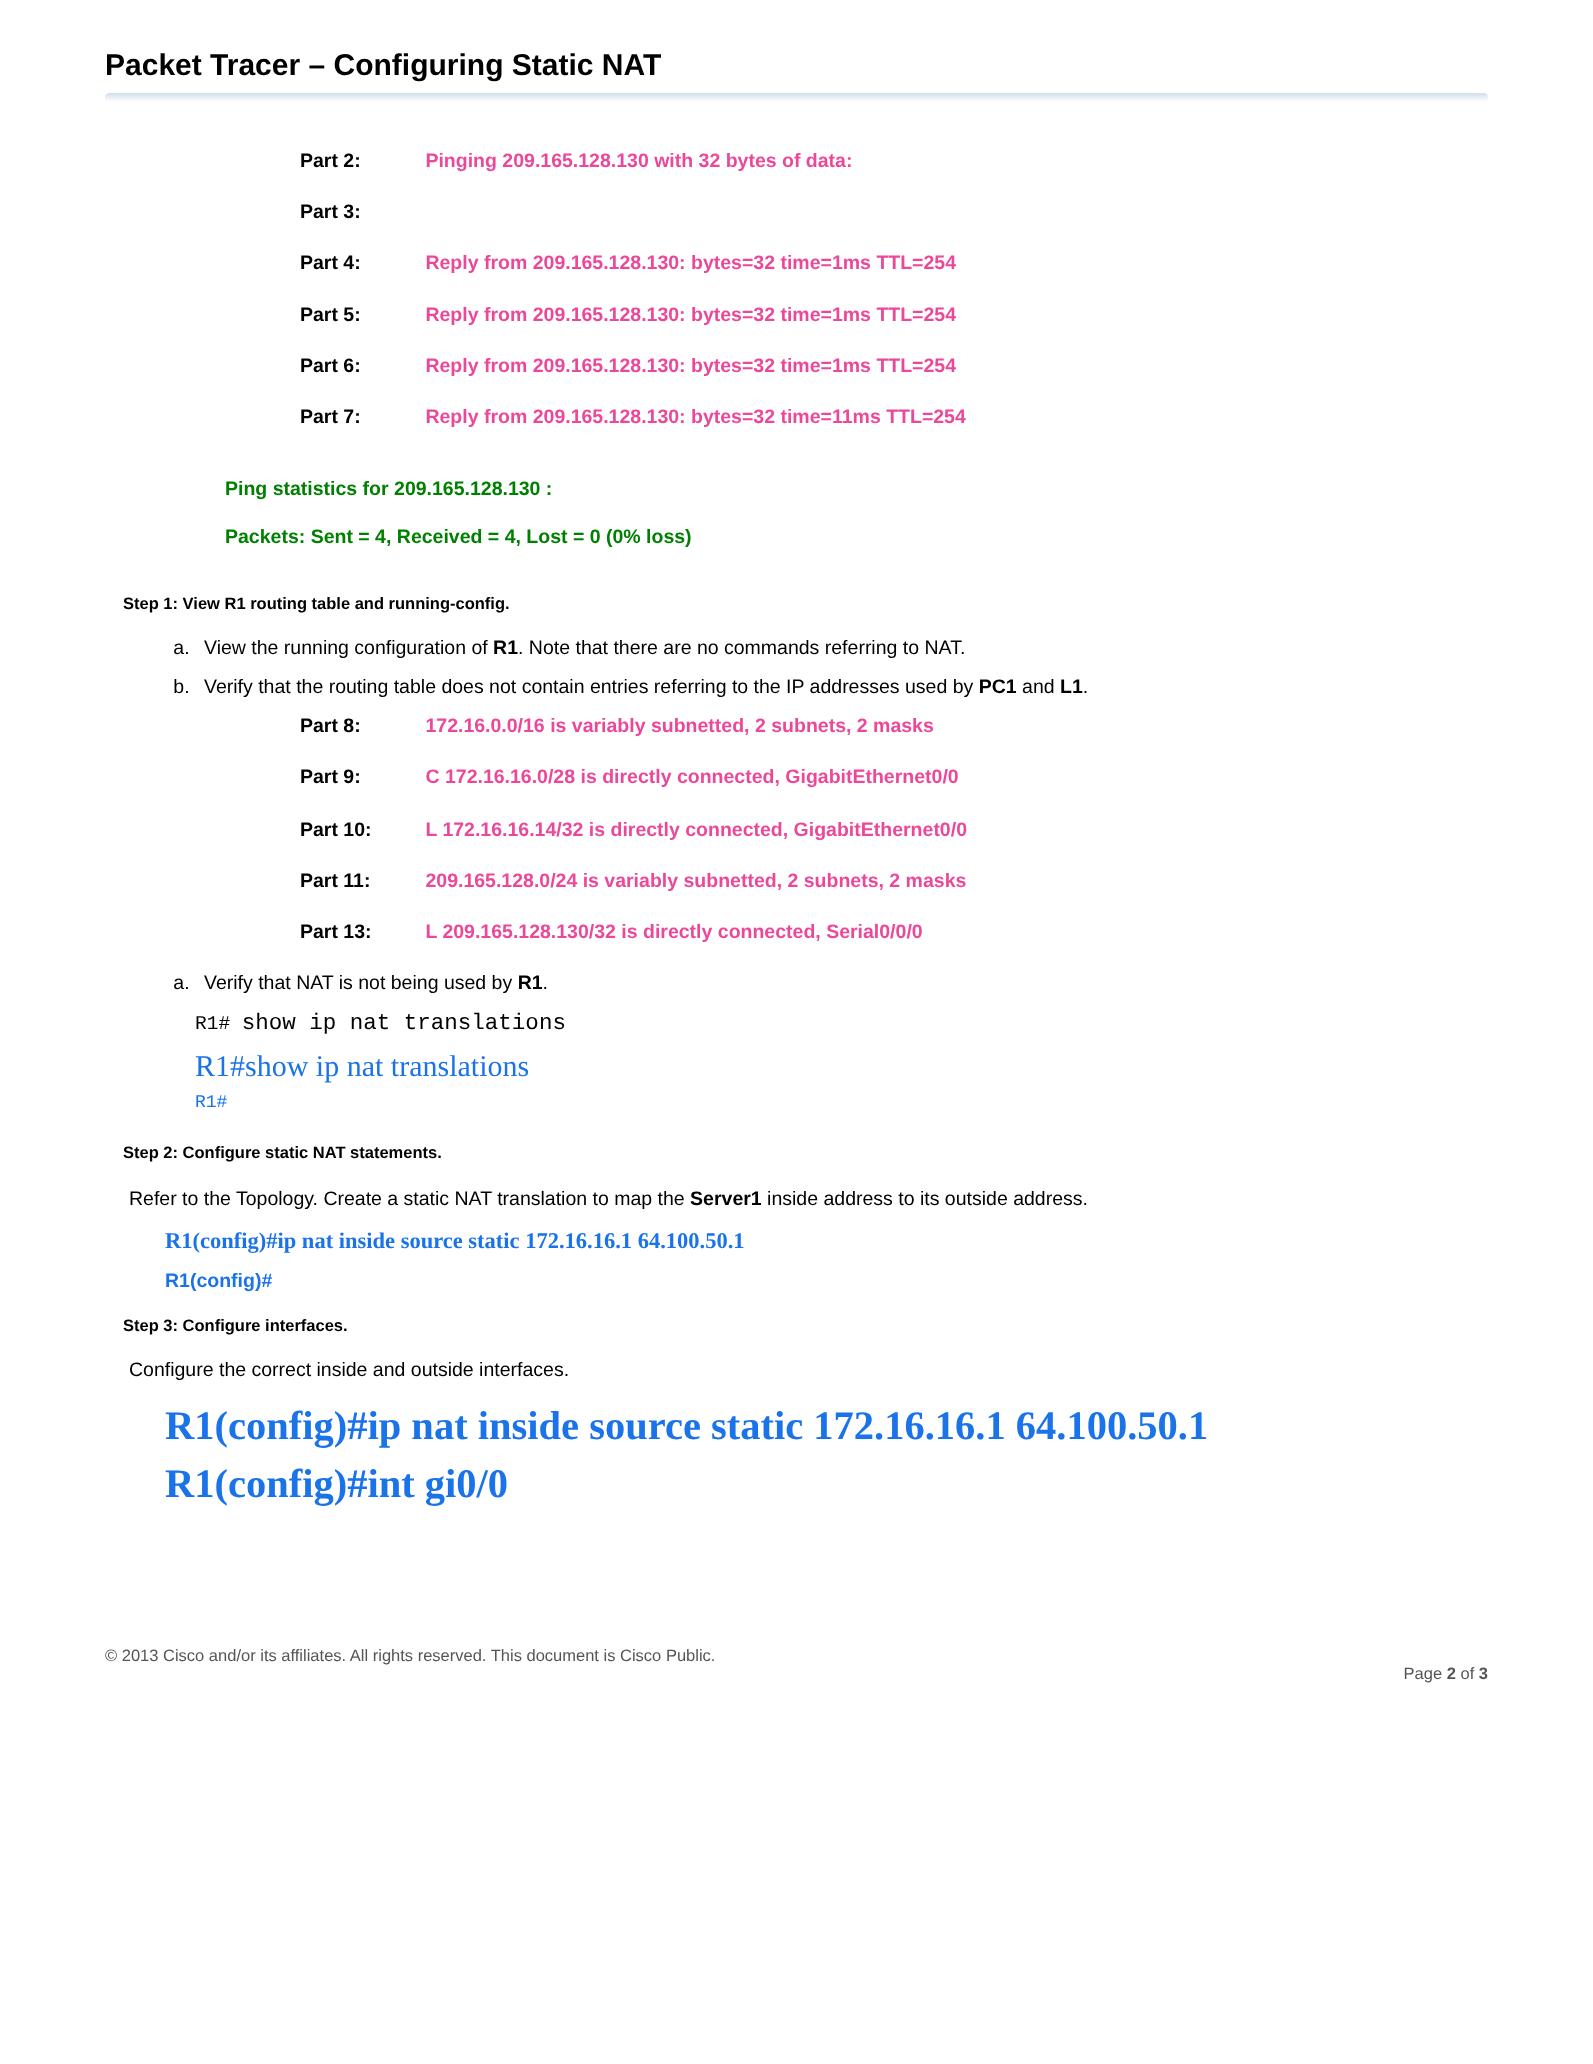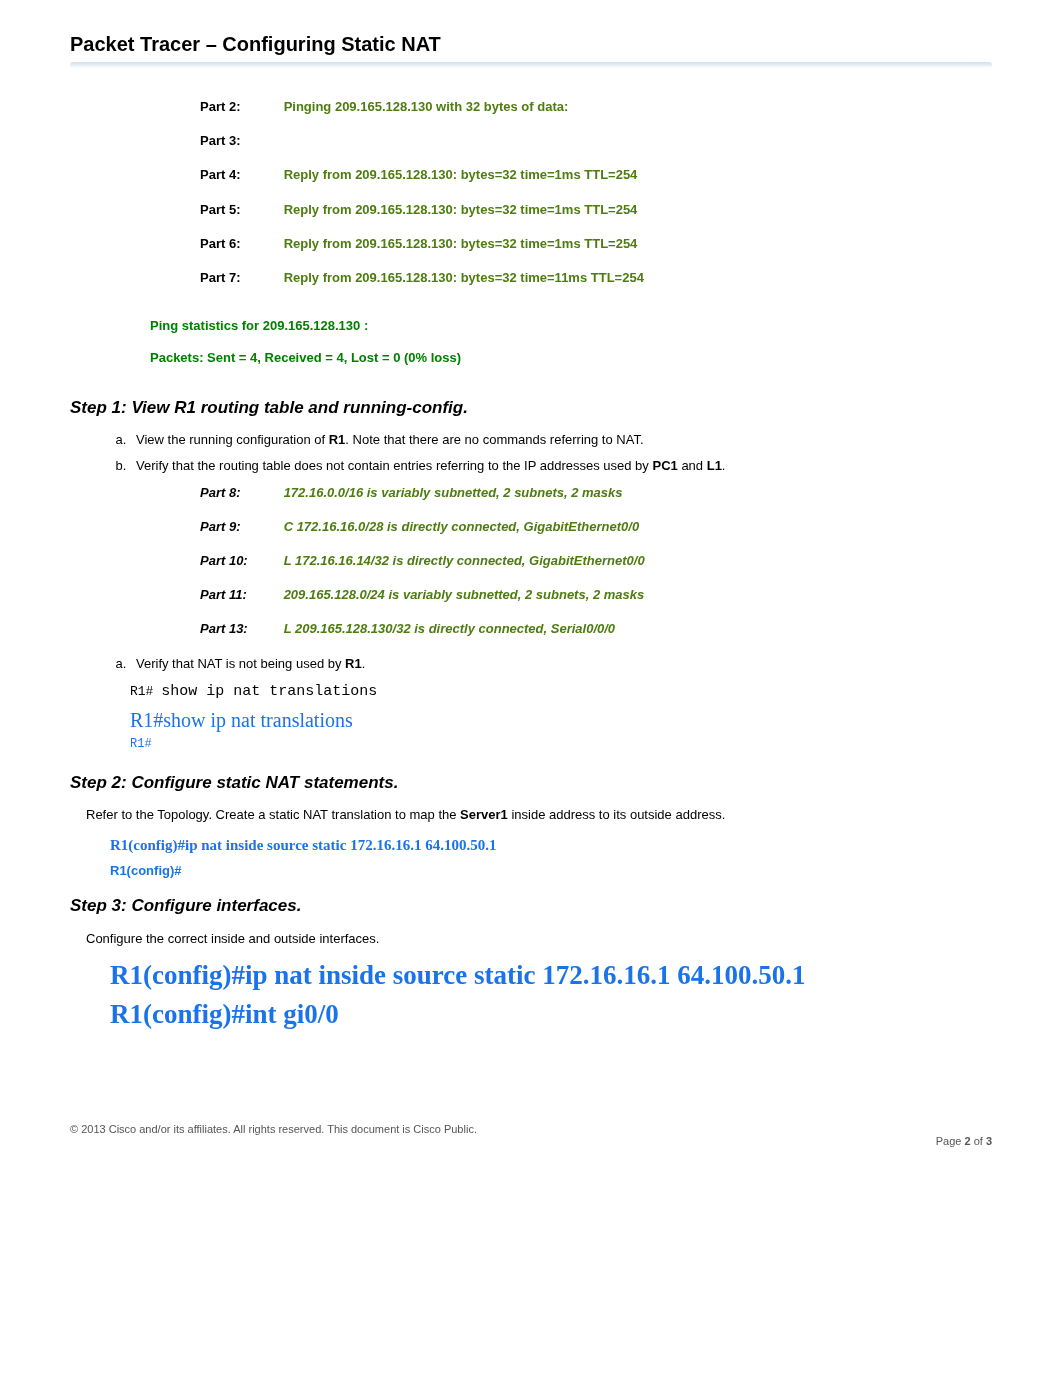--- a/index.html
+++ b/index.html
@@ -16,31 +16,31 @@
     font-weight: bold;
     font-size: 20px;
     margin-bottom: 4px;
   }
   .title-underline {
     height: 6px;
     background: linear-gradient(to bottom, rgba(120,160,200,0.35), rgba(255,255,255,0));
     border-radius: 3px;
     margin-bottom: 30px;
   }
-  .green { color: #4d7c0f; font-weight: bold; }
+  .green { color: #ec4899; font-weight: bold; }
   .part-block { margin-left: 130px; }
   .part-row { margin-bottom: 16px; }
   .part-label { display: inline-block; width: 80px; font-weight: bold; color:#000; }
   .stats-block { margin-left: 80px; margin-top: 30px; margin-bottom: 28px; }
   .stats-block p { margin-bottom: 14px; font-weight: bold; color:#008000; }
-  .step-heading { font-weight: bold; font-size: 17px; margin: 10px 0 12px 0; font-style: italic; }
+  .step-heading { font-weight: bold; font-size: 11px; margin: 10px 0 12px 12px; }
   .ol-alpha { list-style-type: lower-alpha; margin-left: 60px; }
   .ol-alpha li { margin-bottom: 8px; padding-left: 6px; }
   .routing-block { margin-left: 130px; margin-top: 8px; margin-bottom: 6px; }
-  .routing-row { margin-bottom: 16px; font-style: italic; }
+  .routing-row { margin-bottom: 16px; }
   .routing-label { display: inline-block; width: 80px; font-weight: bold; color:#000; }
   .mono { font-family: "Courier New", monospace; font-weight: normal; font-size: 15px; }
   .mono-plain { font-family: "Courier New", monospace; font-size: 13px; }
   .code-indent { margin-left: 60px; margin-top:2px; }
   .blueprompt { color: #1a73e8; font-family: "Times New Roman", serif; font-size: 20px; margin-left:60px; margin-top:4px;}
   .blueprompt2 { color: #1a73e8; font-family: "Courier New", monospace; font-size: 12px; margin-left:60px; margin-top:2px;}
   .para { margin-left: 16px; margin-bottom: 10px; }
   .config-line { color:#1a73e8; font-weight:bold; font-family: "Times New Roman", serif; font-size:15px; margin-left:40px; margin-top:8px;}
   .config-line2 { color:#1a73e8; font-weight:bold; font-family:Arial, sans-serif; font-size:13px; margin-left:40px; margin-top:6px; margin-bottom:14px;}
   .big-blue { color:#1a73e8; font-weight:bold; font-family:"Times New Roman", serif; font-size:27px; margin-left:40px; line-height:1.3; margin-top:4px;}

